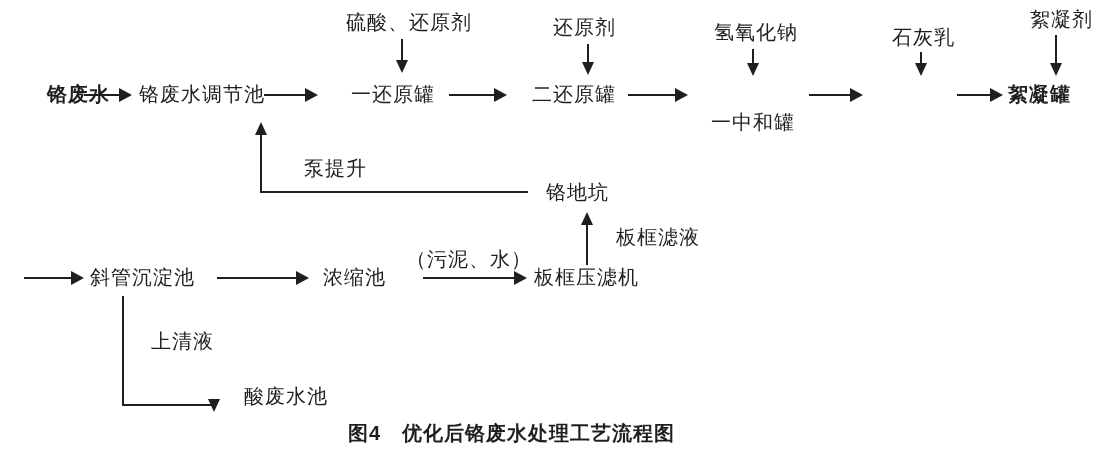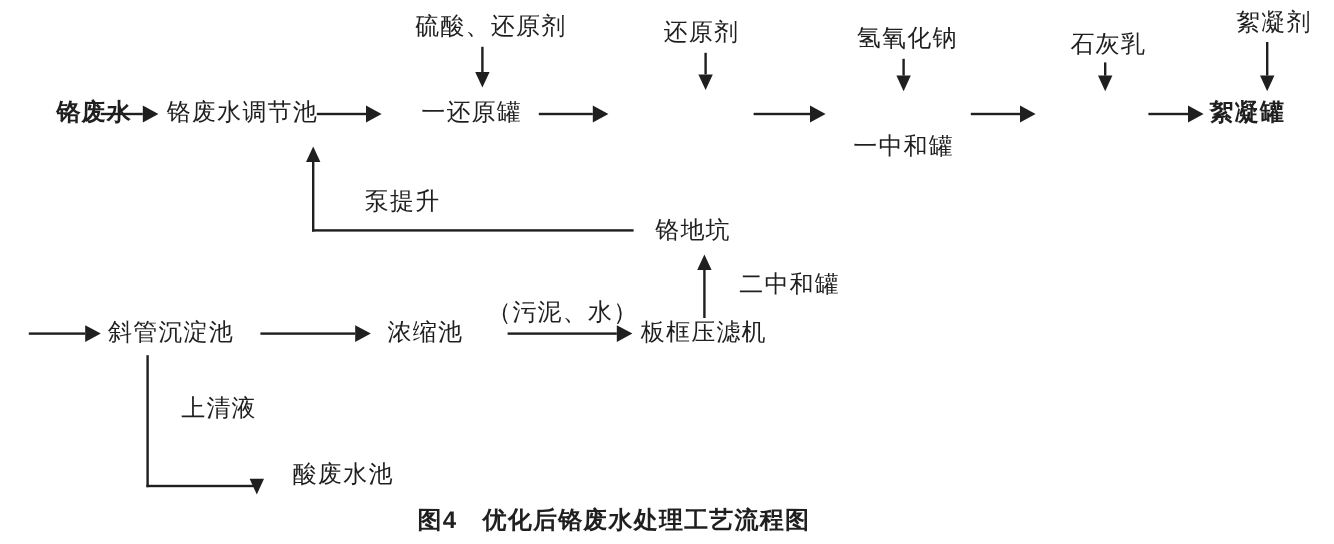--- a/index.html
+++ b/index.html
@@ -53,20 +53,21 @@
   }
 </style>
 </head>
 <body>
 
 <div class="canvas">
 
   <div class="t bold" style="left:5px;  top:81px;margin-left:42px;">铬废水</div>
   <div class="t" style="left:139px; top:81px;">铬废水调节池</div>
   <div class="t" style="left:351px; top:81px;">一还原罐</div>
+  <div class="t" style="left:532px; top:81px;">二还原罐</div>
   <div class="t" style="left:711px; top:81px;margin-top:28px;">一中和罐</div>
   <div class="t" style="left:1008px; top:81px;font-weight:bold;">絮凝罐</div>
 
   <div class="harrow" style="left:84px;  top:94px; width:35px;"></div>
   <div class="harrow" style="left:264px; top:94px; width:41px;"></div>
   <div class="harrow" style="left:449px; top:94px; width:45px;"></div>
   <div class="harrow" style="left:628px; top:94px; width:47px;"></div>
   <div class="harrow" style="left:809px; top:94px; width:41px;"></div>
   <div class="harrow" style="left:957px; top:94px; width:33px;"></div>
 
@@ -81,30 +82,30 @@
   <div class="vdown" style="left:752px;  top:49px; height:14px;"></div>
   <div class="vdown" style="left:920px;  top:52px; height:11px;"></div>
   <div class="vdown" style="left:1055px; top:35px; height:28px;"></div>
 
   <div class="vup" style="left:260px; top:135px; height:58px;"></div>
   <div class="hline" style="left:260px; top:191px; width:268px;"></div>
   <div class="t" style="left:304px; top:155px;text-align:right;">泵提升</div>
   <div class="t" style="left:546px; top:179px;">铬地坑</div>
 
   <div class="vup" style="left:586px; top:225px; height:40px;"></div>
-  <div class="t" style="left:616px; top:224px;">二中和罐</div>
+  <div class="t" style="left:616px; top:224px;">板框滤液</div>
 
   <div class="harrow" style="left:24px; top:277px; width:47px;"></div>
   <div class="t" style="left:90px;  top:264px;text-align:center;">斜管沉淀池</div>
 
   <div class="harrow" style="left:217px; top:277px; width:79px;"></div>
 
   <div class="t" style="left:307px; top:264px;margin-left:16px;">浓缩池</div>
 
-  <div class="t" style="left:406px; top:248px;">（污泥、水）</div>
+  <div class="t" style="left:406px; top:248px;font-family:Liberation Mono, monospace;">（污泥、水）</div>
   <div class="harrow" style="left:423px; top:277px; width:91px;"></div>
 
   <div class="t" style="left:534px; top:264px;">板框压滤机</div>
 
   <div class="vline" style="left:122px; top:296px; height:110px;"></div>
   <div class="hline" style="left:122px; top:404px; width:90px;"></div>
   <div class="head-down" style="left:208px; top:399px;"></div>
   <div class="t" style="left:151px; top:328px;">上清液</div>
   <div class="t" style="left:244px; top:383px;">酸废水池</div>
 

